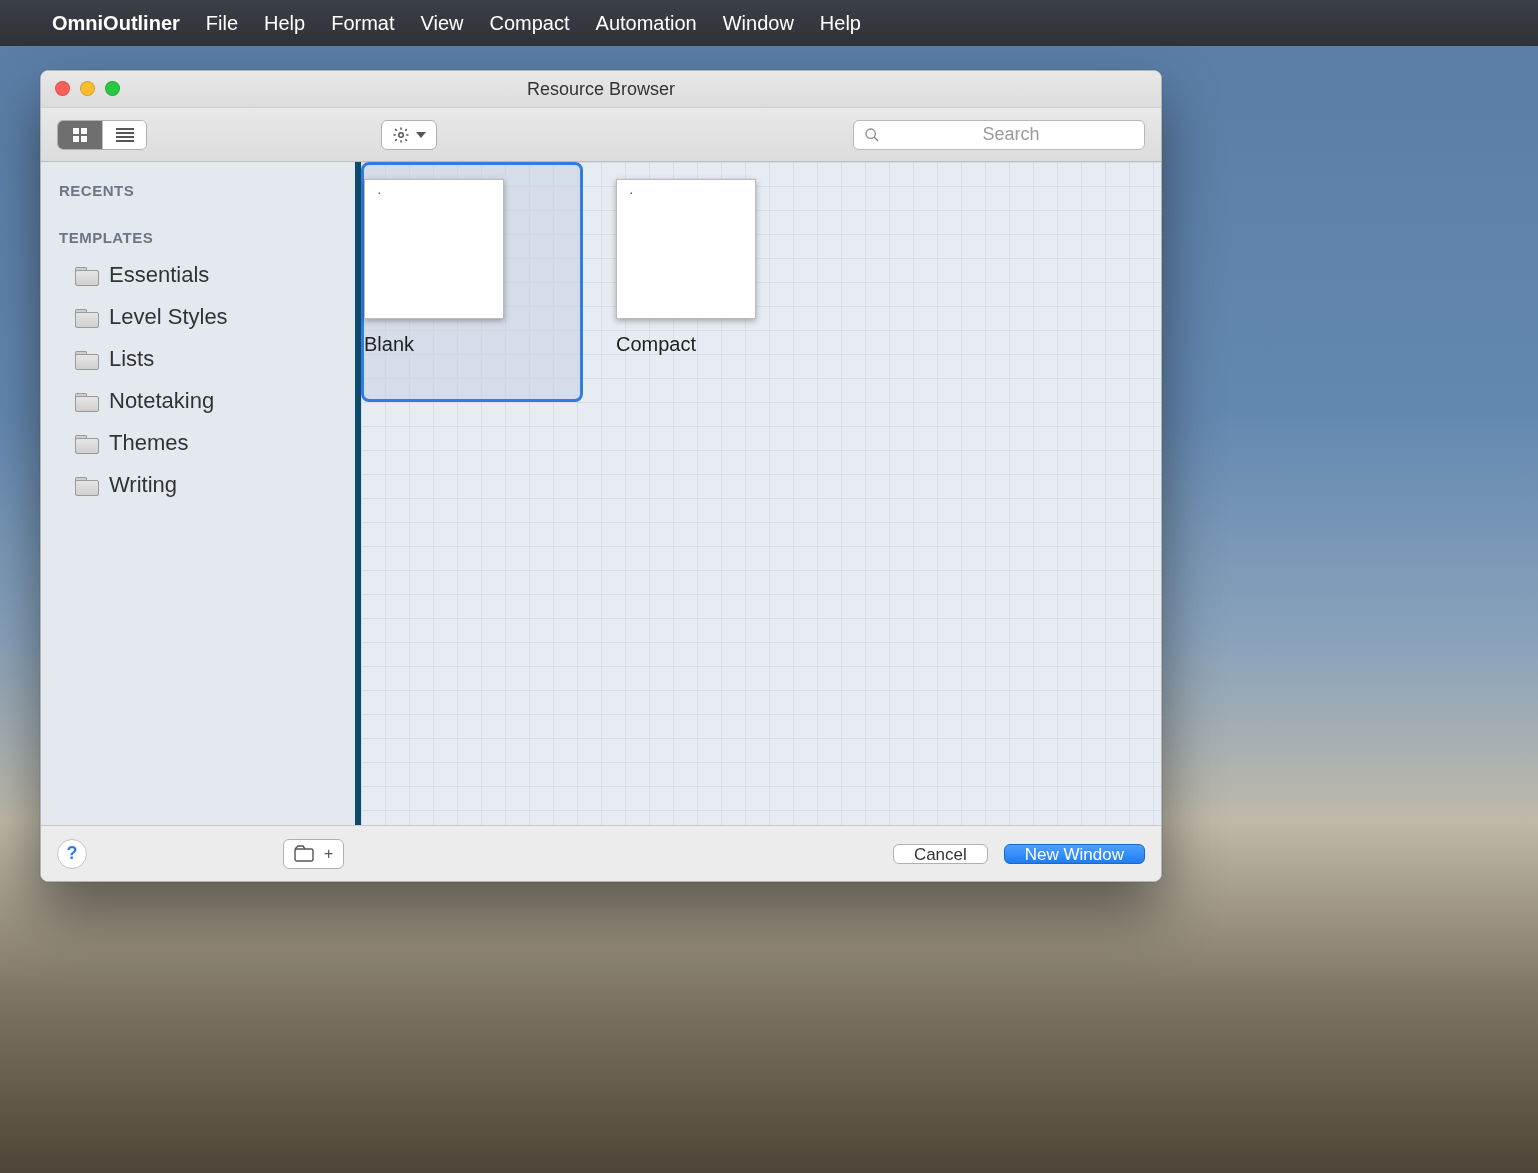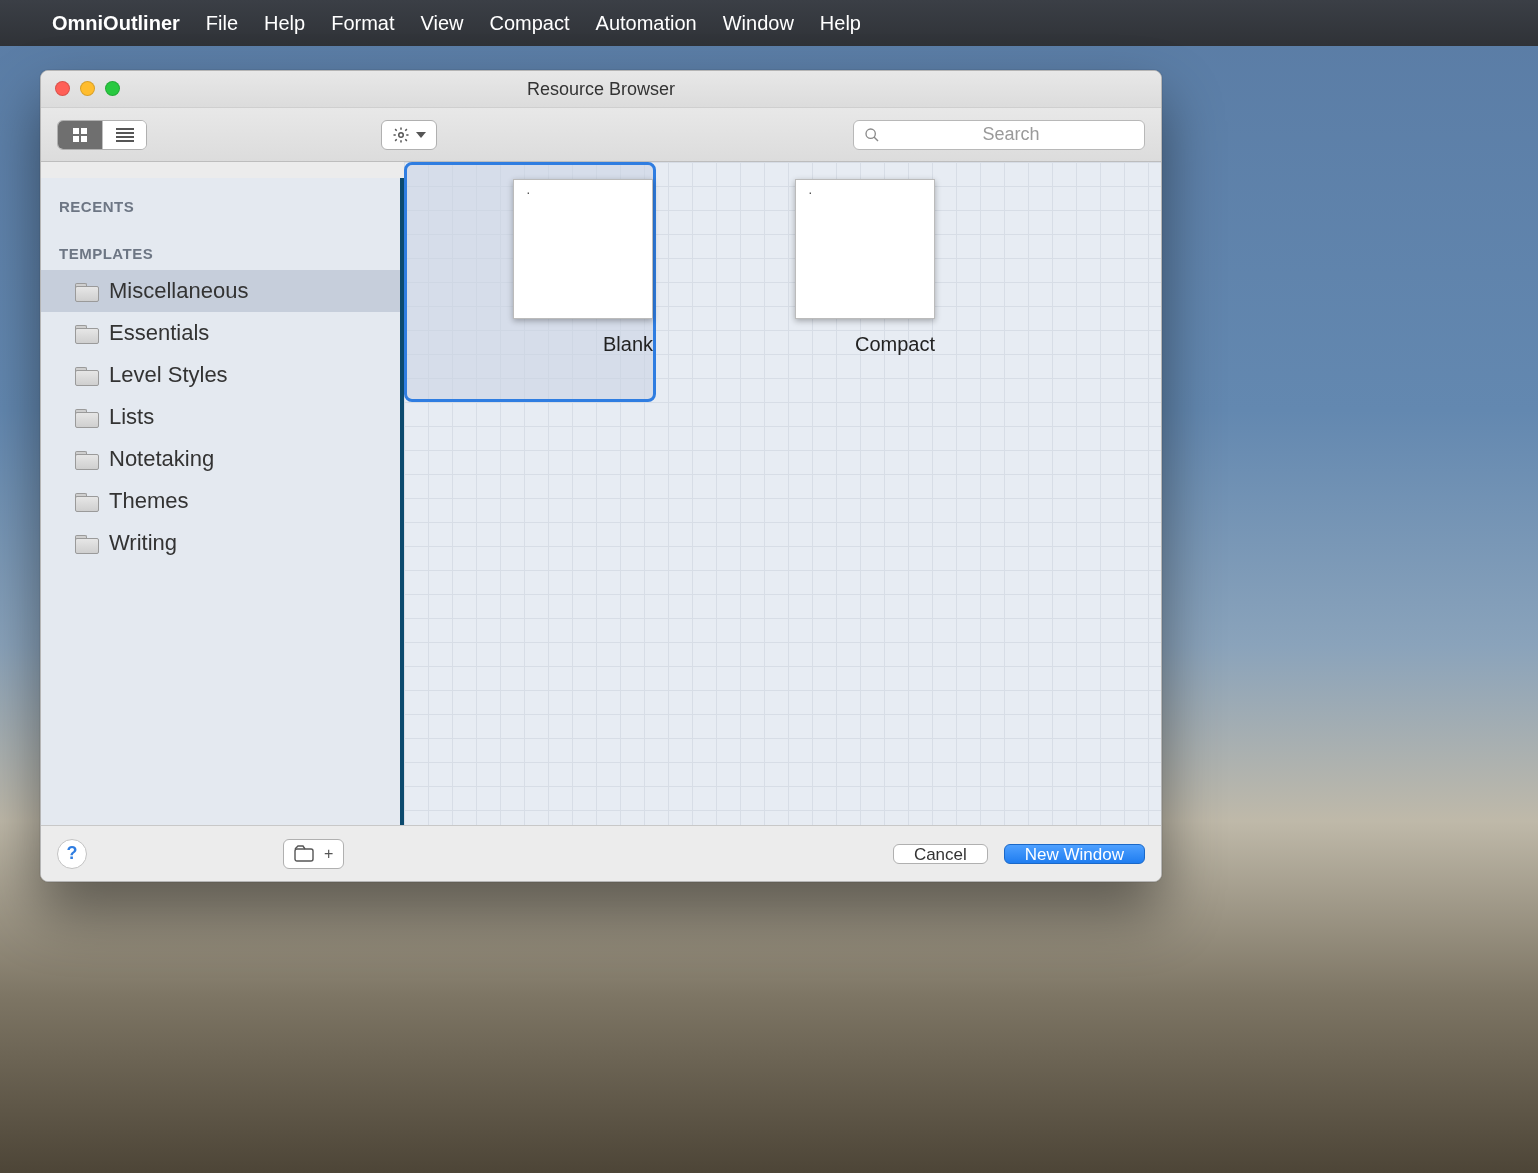--- a/index.html
+++ b/index.html
@@ -96,27 +96,26 @@
   .searchbox input {
     border:none; outline:none; flex:1; font-size:18px; background:transparent;
     text-align:center; color:#555;
   }
   .searchbox input::placeholder { color:#9a9a9a; }
 
   
   .body { flex:1; display:flex; min-height:0; }
 
   .sidebar {
-    width: 363px; background:#e4e9f0;
-    border-right:4px solid #0c4a6e;
+    width: 320px; background:#e4e9f0;
+    border-right:6px solid #0c4a6e;
     padding-top: 14px;
     font-size: 20px;
     color:#333;
     overflow-y:auto;
-    margin-top:16px;
   }
   .sidebar .section-header {
     padding: 6px 18px 8px;
     font-size: 15px;
     letter-spacing: 0.5px;
     color:#6d7684; font-weight:600;
   }
   .sidebar .row {
     display:flex; align-items:center; gap:12px;
     padding: 8px 18px 8px 34px;
@@ -145,23 +144,23 @@
       repeating-linear-gradient(#d7dde6 0 1px, transparent 1px 24px),
       repeating-linear-gradient(90deg,#d7dde6 0 1px, transparent 1px 24px),
       linear-gradient(#e7ecf3,#e7ecf3);
     padding: 0;
     overflow:auto;
   }
   .gridwrap {
     display:flex; gap: 30px; padding: 0;
   }
   .template-card {
-    width:252px; height:240px;
+    width:222px; height:240px;
     border:3px solid transparent; border-radius:8px;
-    display:flex; flex-direction:column; align-items:flex-end;
+    display:flex; flex-direction:column; align-items:flex-start;
     padding-top:14px;
     cursor:pointer;
   }
   .template-card.selected {
     border-color:#2f7de1;
     background: rgba(200,210,225,0.55);
   }
   .thumb {
     width:140px; height:140px; background:#fff;
     box-shadow: 0 2px 6px rgba(0,0,0,0.3);
@@ -265,24 +264,20 @@
       <input type="text" placeholder="Search" style="">
     </div>
   </div>
 
   <div class="body">
 
     <div class="sidebar">
       <div class="section-header">RECENTS</div>
       <div class="section-header" style="margin-top:16px;">TEMPLATES</div>
 
-      <div class="row selected">
-        <span class="folder-icon"></span>
-        <span>Miscellaneous</span>
-      </div>
       <div class="row">
         <span class="folder-icon"></span>
         <span>Essentials</span>
       </div>
       <div class="row">
         <span class="folder-icon"></span>
         <span>Level Styles</span>
       </div>
       <div class="row">
         <span class="folder-icon"></span>

